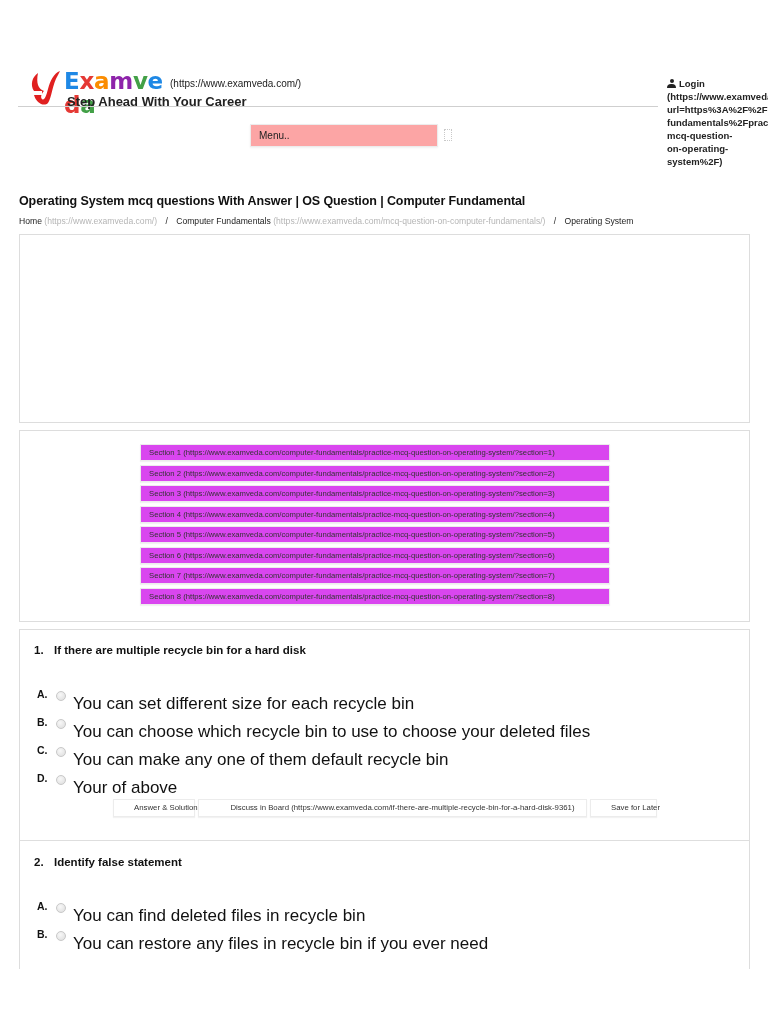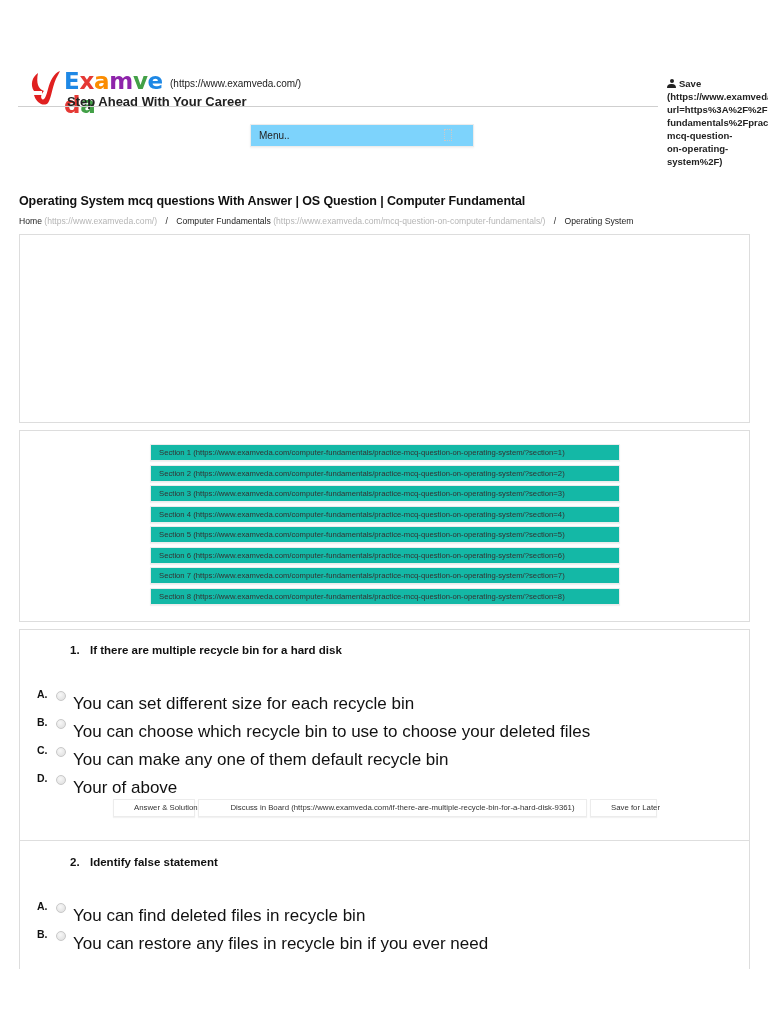--- a/index.html
+++ b/index.html
@@ -15,41 +15,41 @@
     .logo-tag { position: absolute; left: 39px; top: 27px; font-size: 13px; font-weight: bold; color: #222; white-space: nowrap; }
     .logo-url { position: absolute; left: 170px; top: 78px; font-size: 10px; color: #222; white-space: nowrap; }
     .header-rule { position: absolute; left: 18px; top: 106px; width: 640px; height: 1px; background: #cfcfcf; }
 
     .login { position: absolute; left: 667px; top: 77px; width: 110px; font-size: 9.5px; font-weight: bold; line-height: 13px; color: #222; white-space: nowrap; overflow: hidden; }
     .login .line { display: block; }
     .user-icon { display: inline-block; width: 9px; height: 9px; position: relative; margin-right: 3px; vertical-align: -1px; }
     .user-icon::before { content: ""; position: absolute; left: 2.5px; top: 0; width: 4px; height: 4px; border-radius: 50%; background: #222; }
     .user-icon::after { content: ""; position: absolute; left: 0; top: 5px; width: 9px; height: 4px; border-radius: 4px 4px 0 0; background: #222; }
 
-    .menu-box { position: absolute; left: 250px; top: 124px; width: 224px; height: 23px; border: 1px solid #ececec; box-shadow: 0 1px 2px rgba(0,0,0,0.06); background: #7dd3fc; }
+    .menu-box { position: absolute; left: 250px; top: 124px; width: 188px; height: 23px; border: 1px solid #ececec; box-shadow: 0 1px 2px rgba(0,0,0,0.06); background: #fca5a5; }
     .menu-label { position: absolute; left: 8px; top: 5px; font-size: 10px; color: #222; }
     .menu-glyph { position: absolute; left: 444px; top: 129px; width: 8px; height: 12px; border: 1px dotted #c9c9c9; }
 
     
     .page-title { position: absolute; left: 19px; top: 184px; font-size: 12.5px; font-weight: bold; color: #111; white-space: nowrap; letter-spacing: -0.1px; margin-top: 10px; }
     .breadcrumb { position: absolute; left: 19px; top: 201px; font-size: 8.6px; white-space: nowrap; color: #222; margin-top: 15px; }
     .breadcrumb .muted { color: #b5b5b5; }
     .breadcrumb .sep { margin: 0 6px; color: #222; }
 
     
     .ad-box { position: absolute; left: 19px; top: 234px; width: 731px; height: 189px; border: 1px solid #dddddd; background: #fff; }
 
     
     .sections-box { position: absolute; left: 19px; top: 430px; width: 731px; height: 192px; border: 1px solid #dddddd; background: #fff; }
-    .section-btn { position: absolute; left: 150px; width: 470px; height: 17px; border: 1px solid #ececec; box-shadow: 0 1px 1px rgba(0,0,0,0.05); background: #14b8a6; font-size: 7.7px; color: #333; line-height: 15px; padding-left: 8px; white-space: nowrap; overflow: hidden; }
+    .section-btn { position: absolute; left: 140px; width: 470px; height: 17px; border: 1px solid #ececec; box-shadow: 0 1px 1px rgba(0,0,0,0.05); background: #d946ef; font-size: 7.7px; color: #333; line-height: 15px; padding-left: 8px; white-space: nowrap; overflow: hidden; }
 
     
     .q-box { position: absolute; left: 19px; top: 629px; width: 731px; height: 340px; border: 1px solid #dddddd; border-bottom: none; background: #fff; }
     .q-divider { position: absolute; left: 19px; top: 840px; width: 731px; height: 1px; background: #dedede; }
-    .q-title { position: absolute; left: 34px; font-size: 11.5px; font-weight: bold; color: #111; white-space: nowrap; margin-left: 36px; }
+    .q-title { position: absolute; left: 34px; font-size: 11.5px; font-weight: bold; color: #111; white-space: nowrap; }
     .q-title .num { display: inline-block; width: 20px; }
     .opt { position: absolute; left: 37px; height: 16px; white-space: nowrap; }
     .opt-letter { position: absolute; left: 0; top: 1px; font-size: 10.5px; font-weight: bold; color: #111; }
     .radio { position: absolute; left: 19px; top: 4px; width: 10px; height: 10px; border-radius: 50%; border: 1px solid #c8c8c8; background: radial-gradient(circle at 40% 35%, #f8f8f8, #dcdcdc); }
     .opt-text { position: absolute; left: 36px; top: 7px; font-size: 17px; font-weight: normal; color: #111; }
     .action-btn { position: absolute; top: 0; height: 18px; border: 1px solid #ececec; box-shadow: 0 1px 1px rgba(0,0,0,0.05); background: #fff; font-size: 7.8px; color: #333; line-height: 16px; text-align: center; white-space: nowrap; padding-left: 20px; }
   </style>
 </head>
 <body>
 
@@ -61,21 +61,21 @@
     </svg>
     <div class="logo-word">
       <span style="color:#1e88e5">E</span><span style="color:#e53935">x</span><span style="color:#fb8c00">a</span><span style="color:#8e24aa">m</span><span style="color:#43a047">v</span><span style="color:#1e88e5">e</span><span style="color:#e53935">d</span><span style="color:#43a047">a</span>
     </div>
     <div class="logo-tag">Step Ahead With Your Career</div>
   </div>
   <div class="logo-url">(https://www.examveda.com/)</div>
   <div class="header-rule"></div>
 
   <div class="login">
-    <span class="line"><span class="user-icon"></span><span>Save</span></span>
+    <span class="line"><span class="user-icon"></span><span>Login</span></span>
     <span class="line">(https://www.examveda.com/login/?</span>
     <span class="line">url=https%3A%2F%2F</span>
     <span class="line">fundamentals%2Fpractice-</span>
     <span class="line">mcq-question-</span>
     <span class="line">on-operating-</span>
     <span class="line">system%2F)</span>
   </div>
 
   <div class="menu-box">
     <span class="menu-label">Menu..</span>

